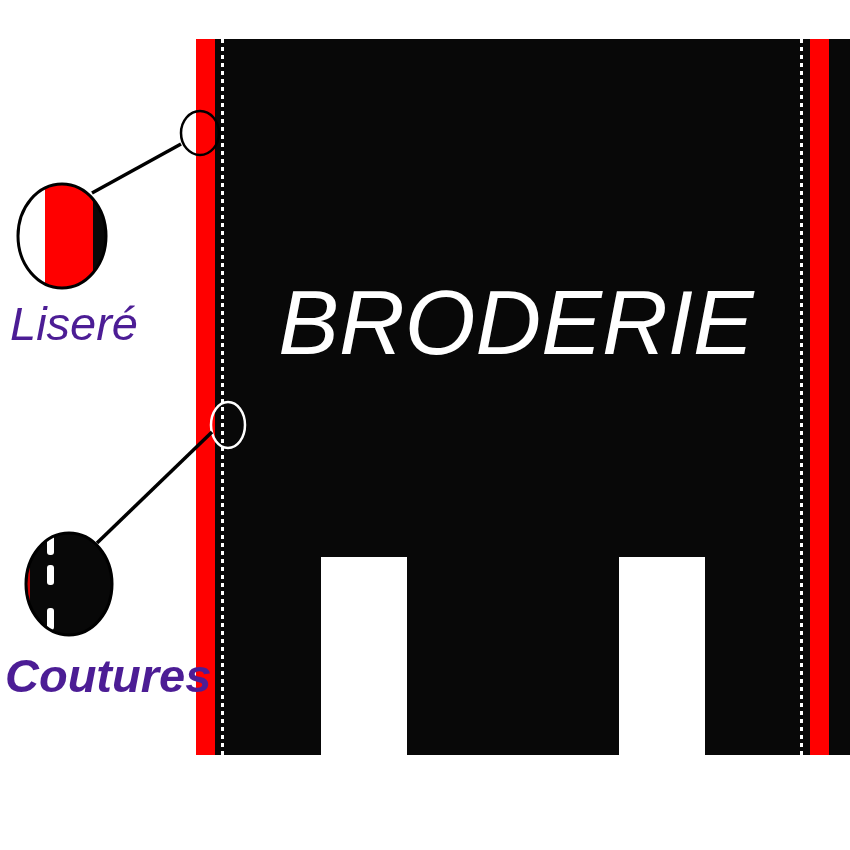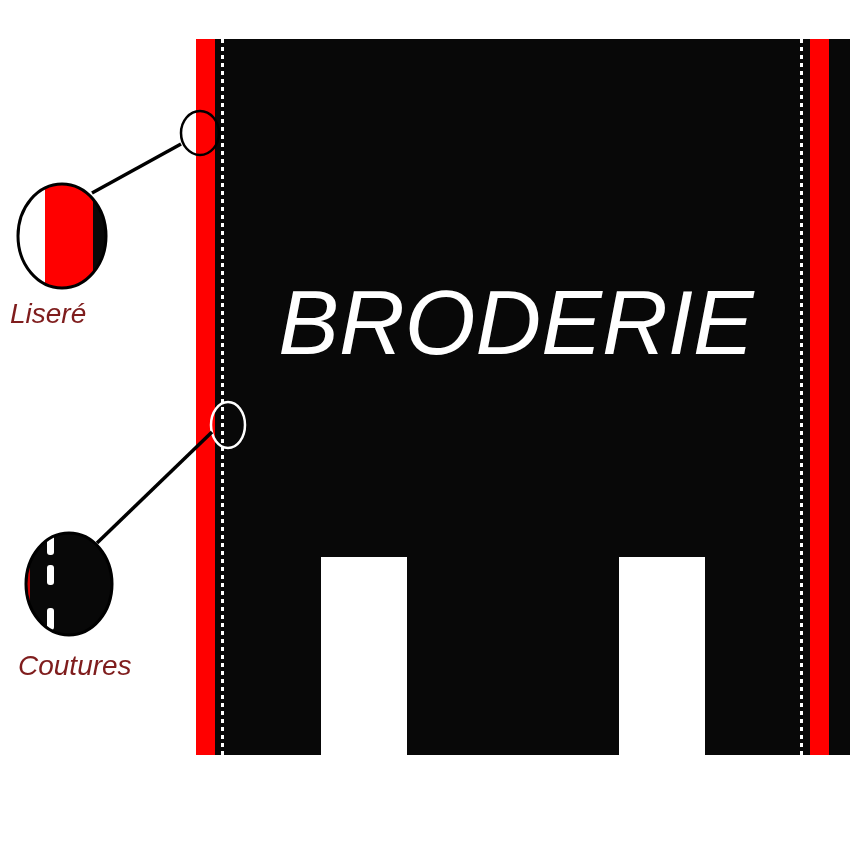--- a/index.html
+++ b/index.html
@@ -11,23 +11,23 @@
   #band-right { left:614px; }
   .stitch { top:0; width:3px; height:716px;
     background: repeating-linear-gradient(to bottom, #ffffff 0 4px, transparent 4px 8px); }
   #stitch-left { left:25px; }
   #stitch-right { left:604px; }
   .cutout { top:518px; width:86px; height:198px; background:#ffffff; }
   #cutout-left { left:125px; }
   #cutout-right { left:423px; }
   #title { left:70px; top:238px; width:500px; text-align:center; color:#ffffff;
     font-size:91px; font-style:italic; font-weight:normal; line-height:1; letter-spacing:0px; }
-  .label { color:#7f1d1d; font-style:italic; font-size:28px; line-height:1; }
+  .label { color:#4c1d95; font-style:italic; font-size:47px; line-height:1; }
   #label-lisere { left:10px; top:300px; }
-  #label-coutures { left:18px; top:652px; }
+  #label-coutures { left:5px; top:652px;font-weight:bold; }
   svg#callouts { left:0; top:0; width:850px; height:850px; pointer-events:none; }
 </style>
 </head>
 <body>
 
 <div id="garment" class="abs">
   <div id="band-left" class="abs band"></div>
   <div id="band-right" class="abs band"></div>
   <div id="stitch-left" class="abs stitch"></div>
   <div id="stitch-right" class="abs stitch"></div>

